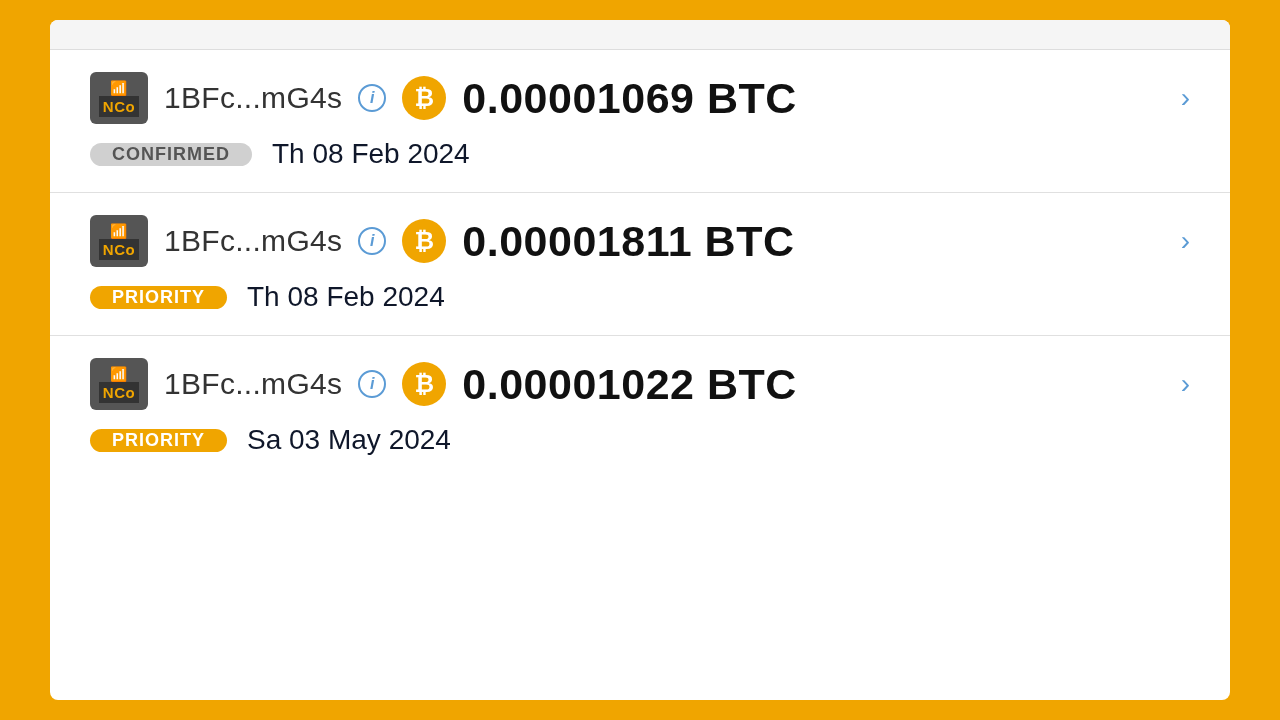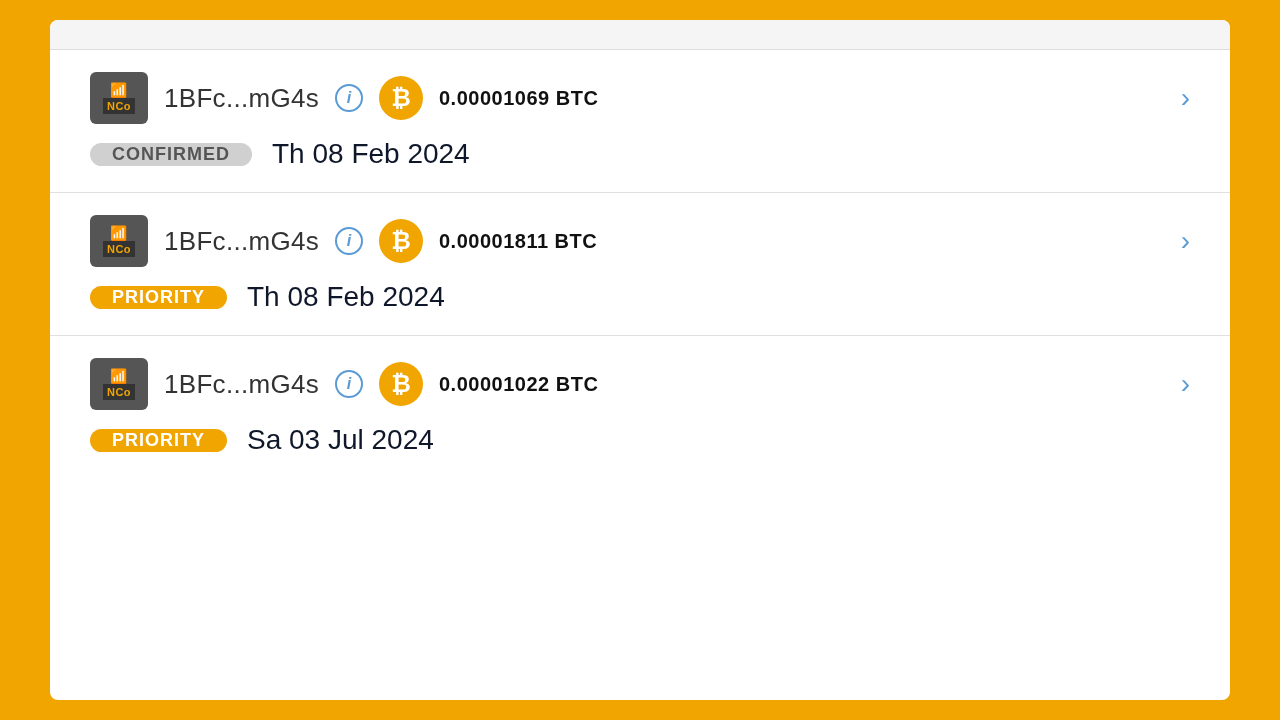--- a/index.html
+++ b/index.html
@@ -69,34 +69,34 @@
 
     .wallet-icon-inner {
       display: flex;
       flex-direction: column;
       align-items: center;
       justify-content: center;
     }
 
     .wallet-label {
       color: #f0a500;
-      font-size: 11px;
+      font-size: 15px;
       font-weight: 800;
       letter-spacing: 0.5px;
       background: #333;
       padding: 2px 4px;
     }
 
     .wallet-wifi {
       color: #aaa;
       font-size: 14px;
     }
 
     .address-text {
-      font-size: 26px;
+      font-size: 30px;
       font-weight: 500;
       color: #333;
       letter-spacing: 0.3px;
     }
 
     .info-icon {
       width: 28px;
       height: 28px;
       border: 2.5px solid #5b9bd5;
       border-radius: 50%;
@@ -123,21 +123,21 @@
     }
 
     .btc-symbol {
       color: white;
       font-size: 24px;
       font-weight: 900;
       margin-top: -1px;
     }
 
     .amount-text {
-      font-size: 20px;
+      font-size: 43px;
       font-weight: 800;
       color: #111;
       letter-spacing: 0.5px;
       flex: 1;
     }
 
     .chevron-icon {
       color: #5b9bd5;
       font-size: 28px;
       font-weight: 300;
@@ -252,18 +252,18 @@
           <span>i</span>
         </div>
         <div class="btc-icon">
           <span class="btc-symbol">₿</span>
         </div>
         <span class="amount-text">0.00001022 BTC</span>
         <span class="chevron-icon">›</span>
       </div>
       <div class="transaction-bottom-row">
         <span class="status-badge status-priority">PRIORITY</span>
-        <span class="date-text">Sa 03 Jul 2024</span>
+        <span class="date-text">Sa 03 May 2024</span>
       </div>
     </div>
 
   </div>
 </div>
 
 </body></html>

